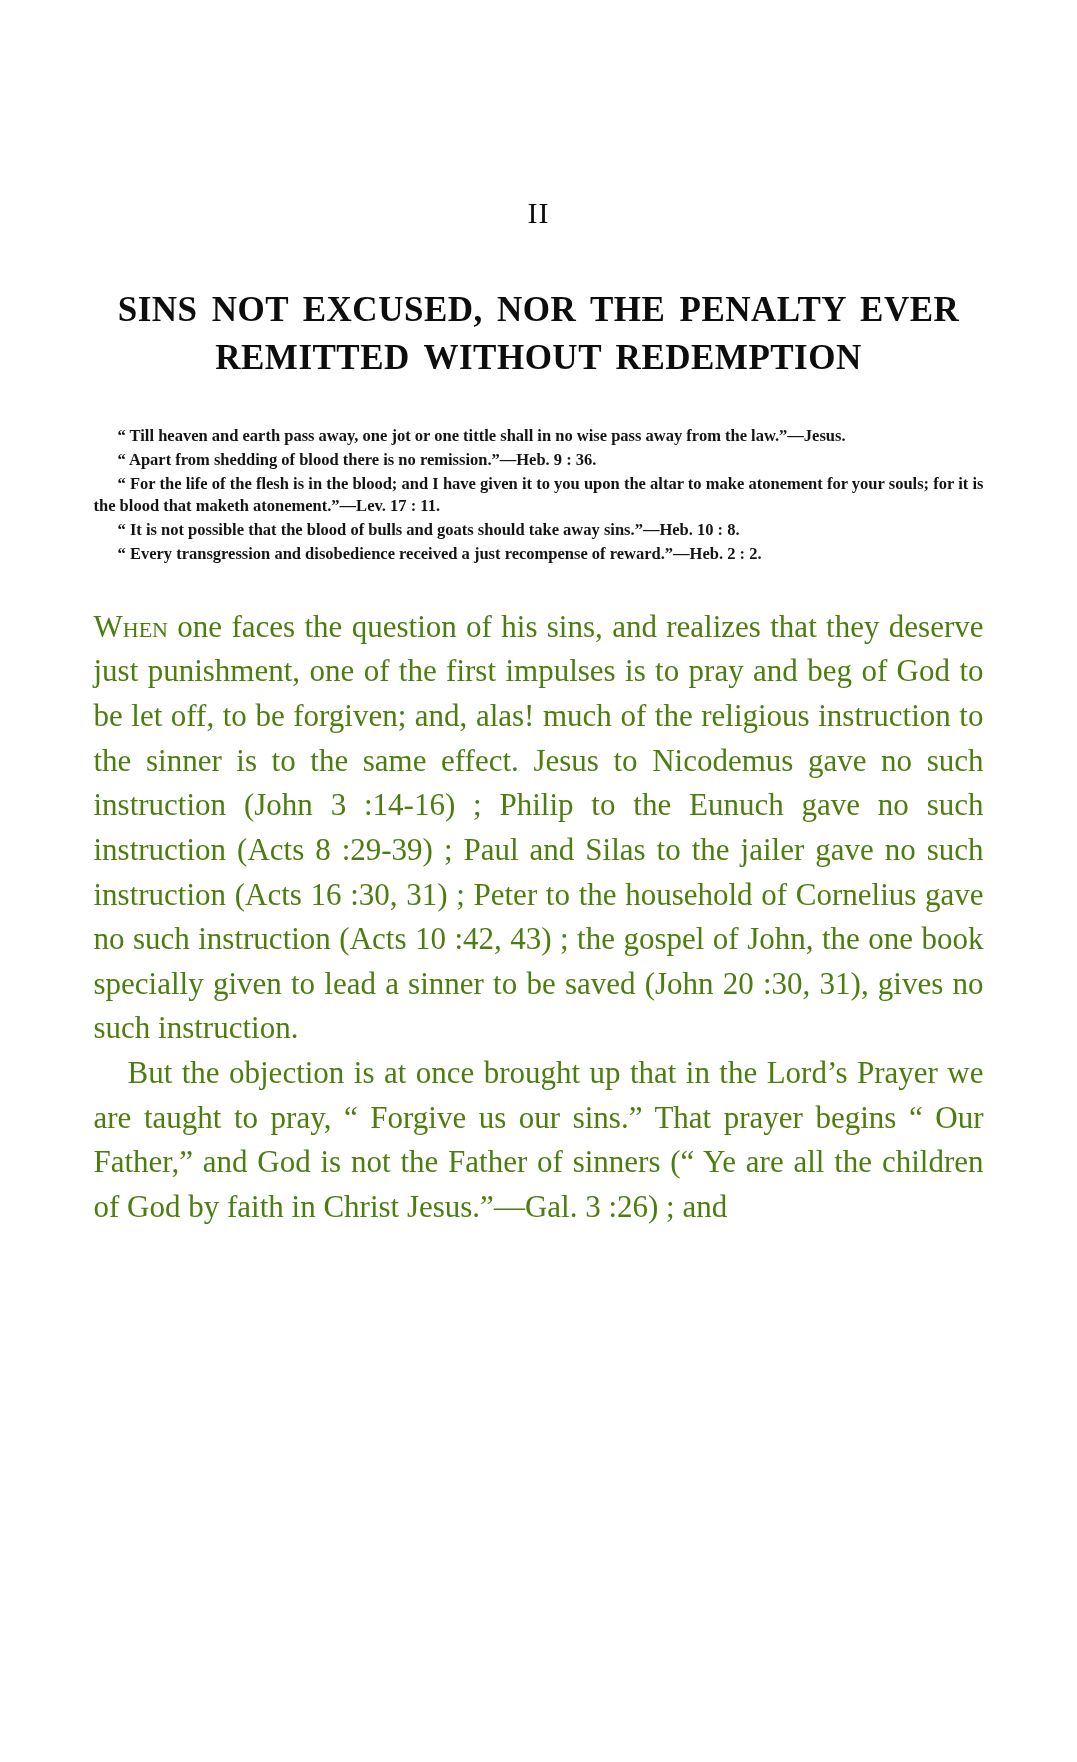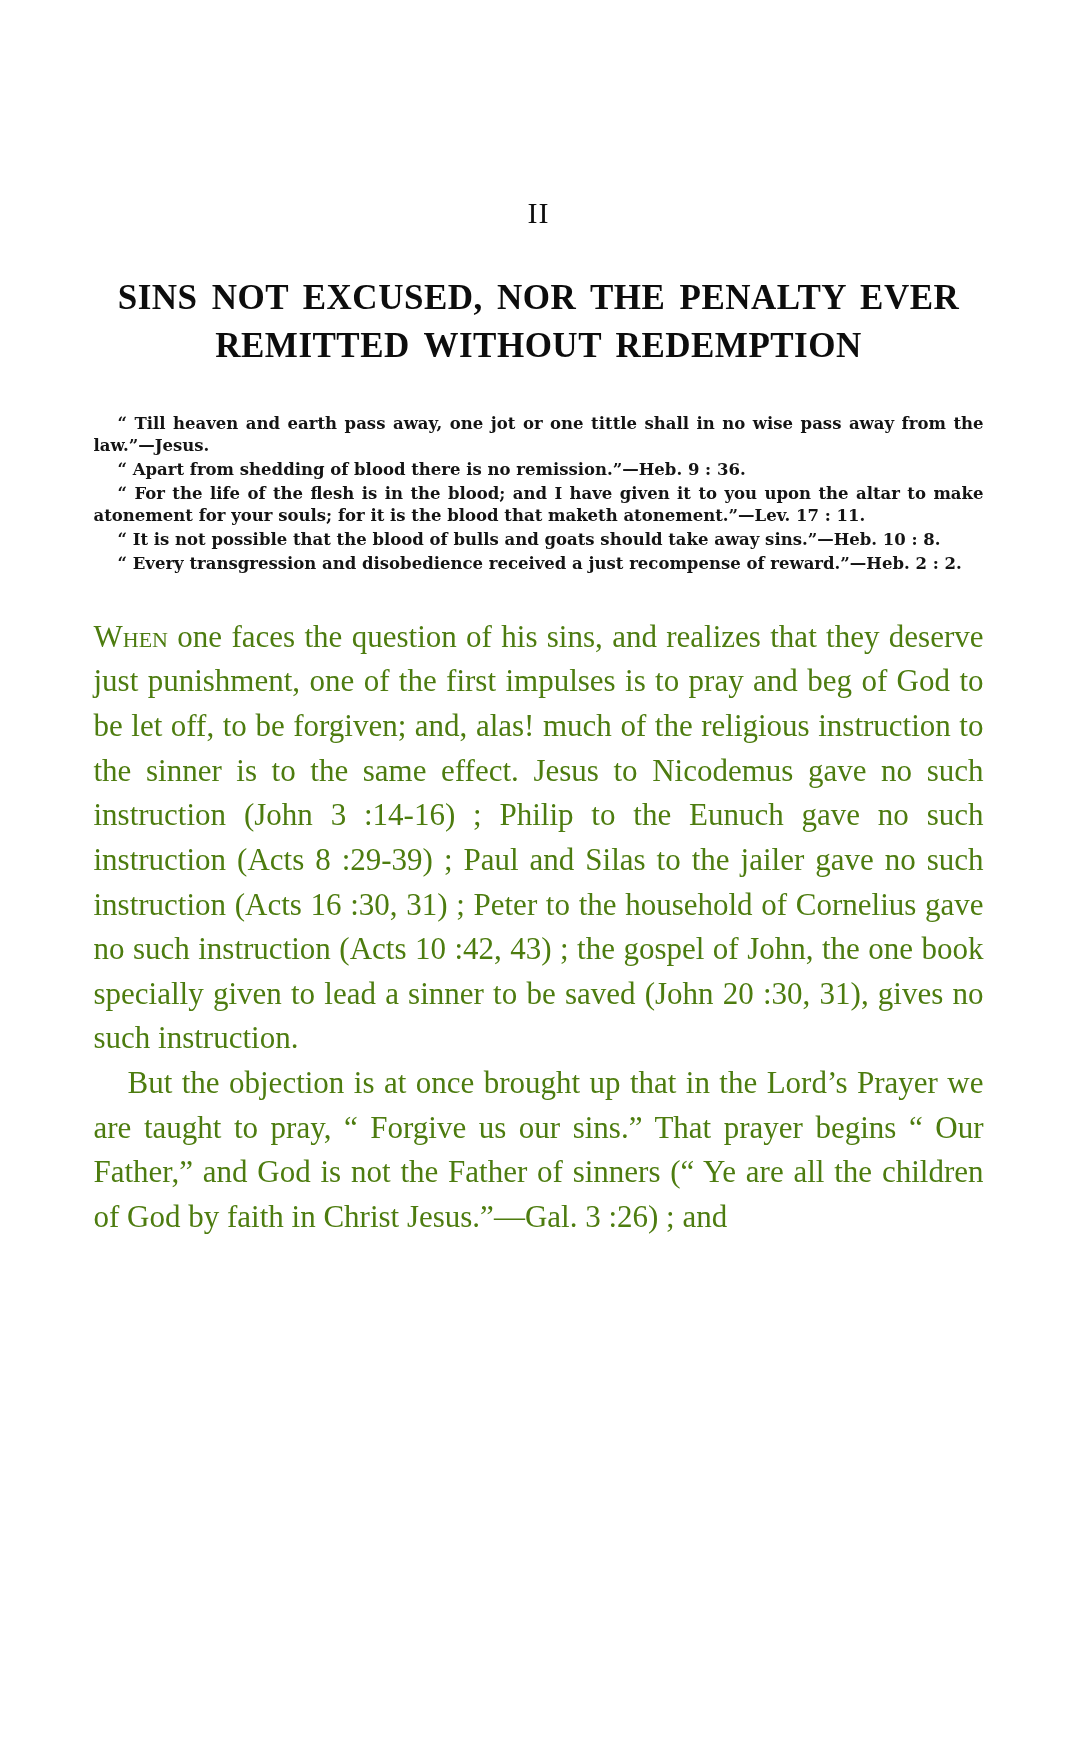--- a/index.html
+++ b/index.html
@@ -25,21 +25,21 @@
   }
   .chapter-number {
     text-align: center;
     font-size: 30px;
     letter-spacing: 1px;
     margin-top: 196px;
     font-family: "Liberation Serif", serif;
     color: #0e0e0e;
   }
   .chapter-title {
-    margin: 44px auto 0 auto;
+    margin: 56px auto 0 auto;
     width: 890px;
     text-align: center;
     font-size: 35px;
     line-height: 1.36;
     letter-spacing: 0.5px;
     font-weight: bold;
     font-family: "Liberation Serif", serif;
     color: #0d0d0d;
     word-spacing: 5px;
   }
@@ -49,20 +49,21 @@
     font-family: "DejaVu Serif", serif;
     font-size: 16.5px;
     line-height: 1.33;
     font-weight: bold;
     color: #141414;
     text-align: justify;
   }
   .epigraphs p {
     margin: 0 0 2px 0;
     text-indent: 24px;
+    font-family: Liberation Serif, serif;
   }
   .body-text {
     margin: 40px auto 0 auto;
     width: 890px;
     font-size: 31px;
     line-height: 1.44;
     text-align: justify;
     color: #4d7c0f;
     font-family: "Liberation Serif", serif;
   }

